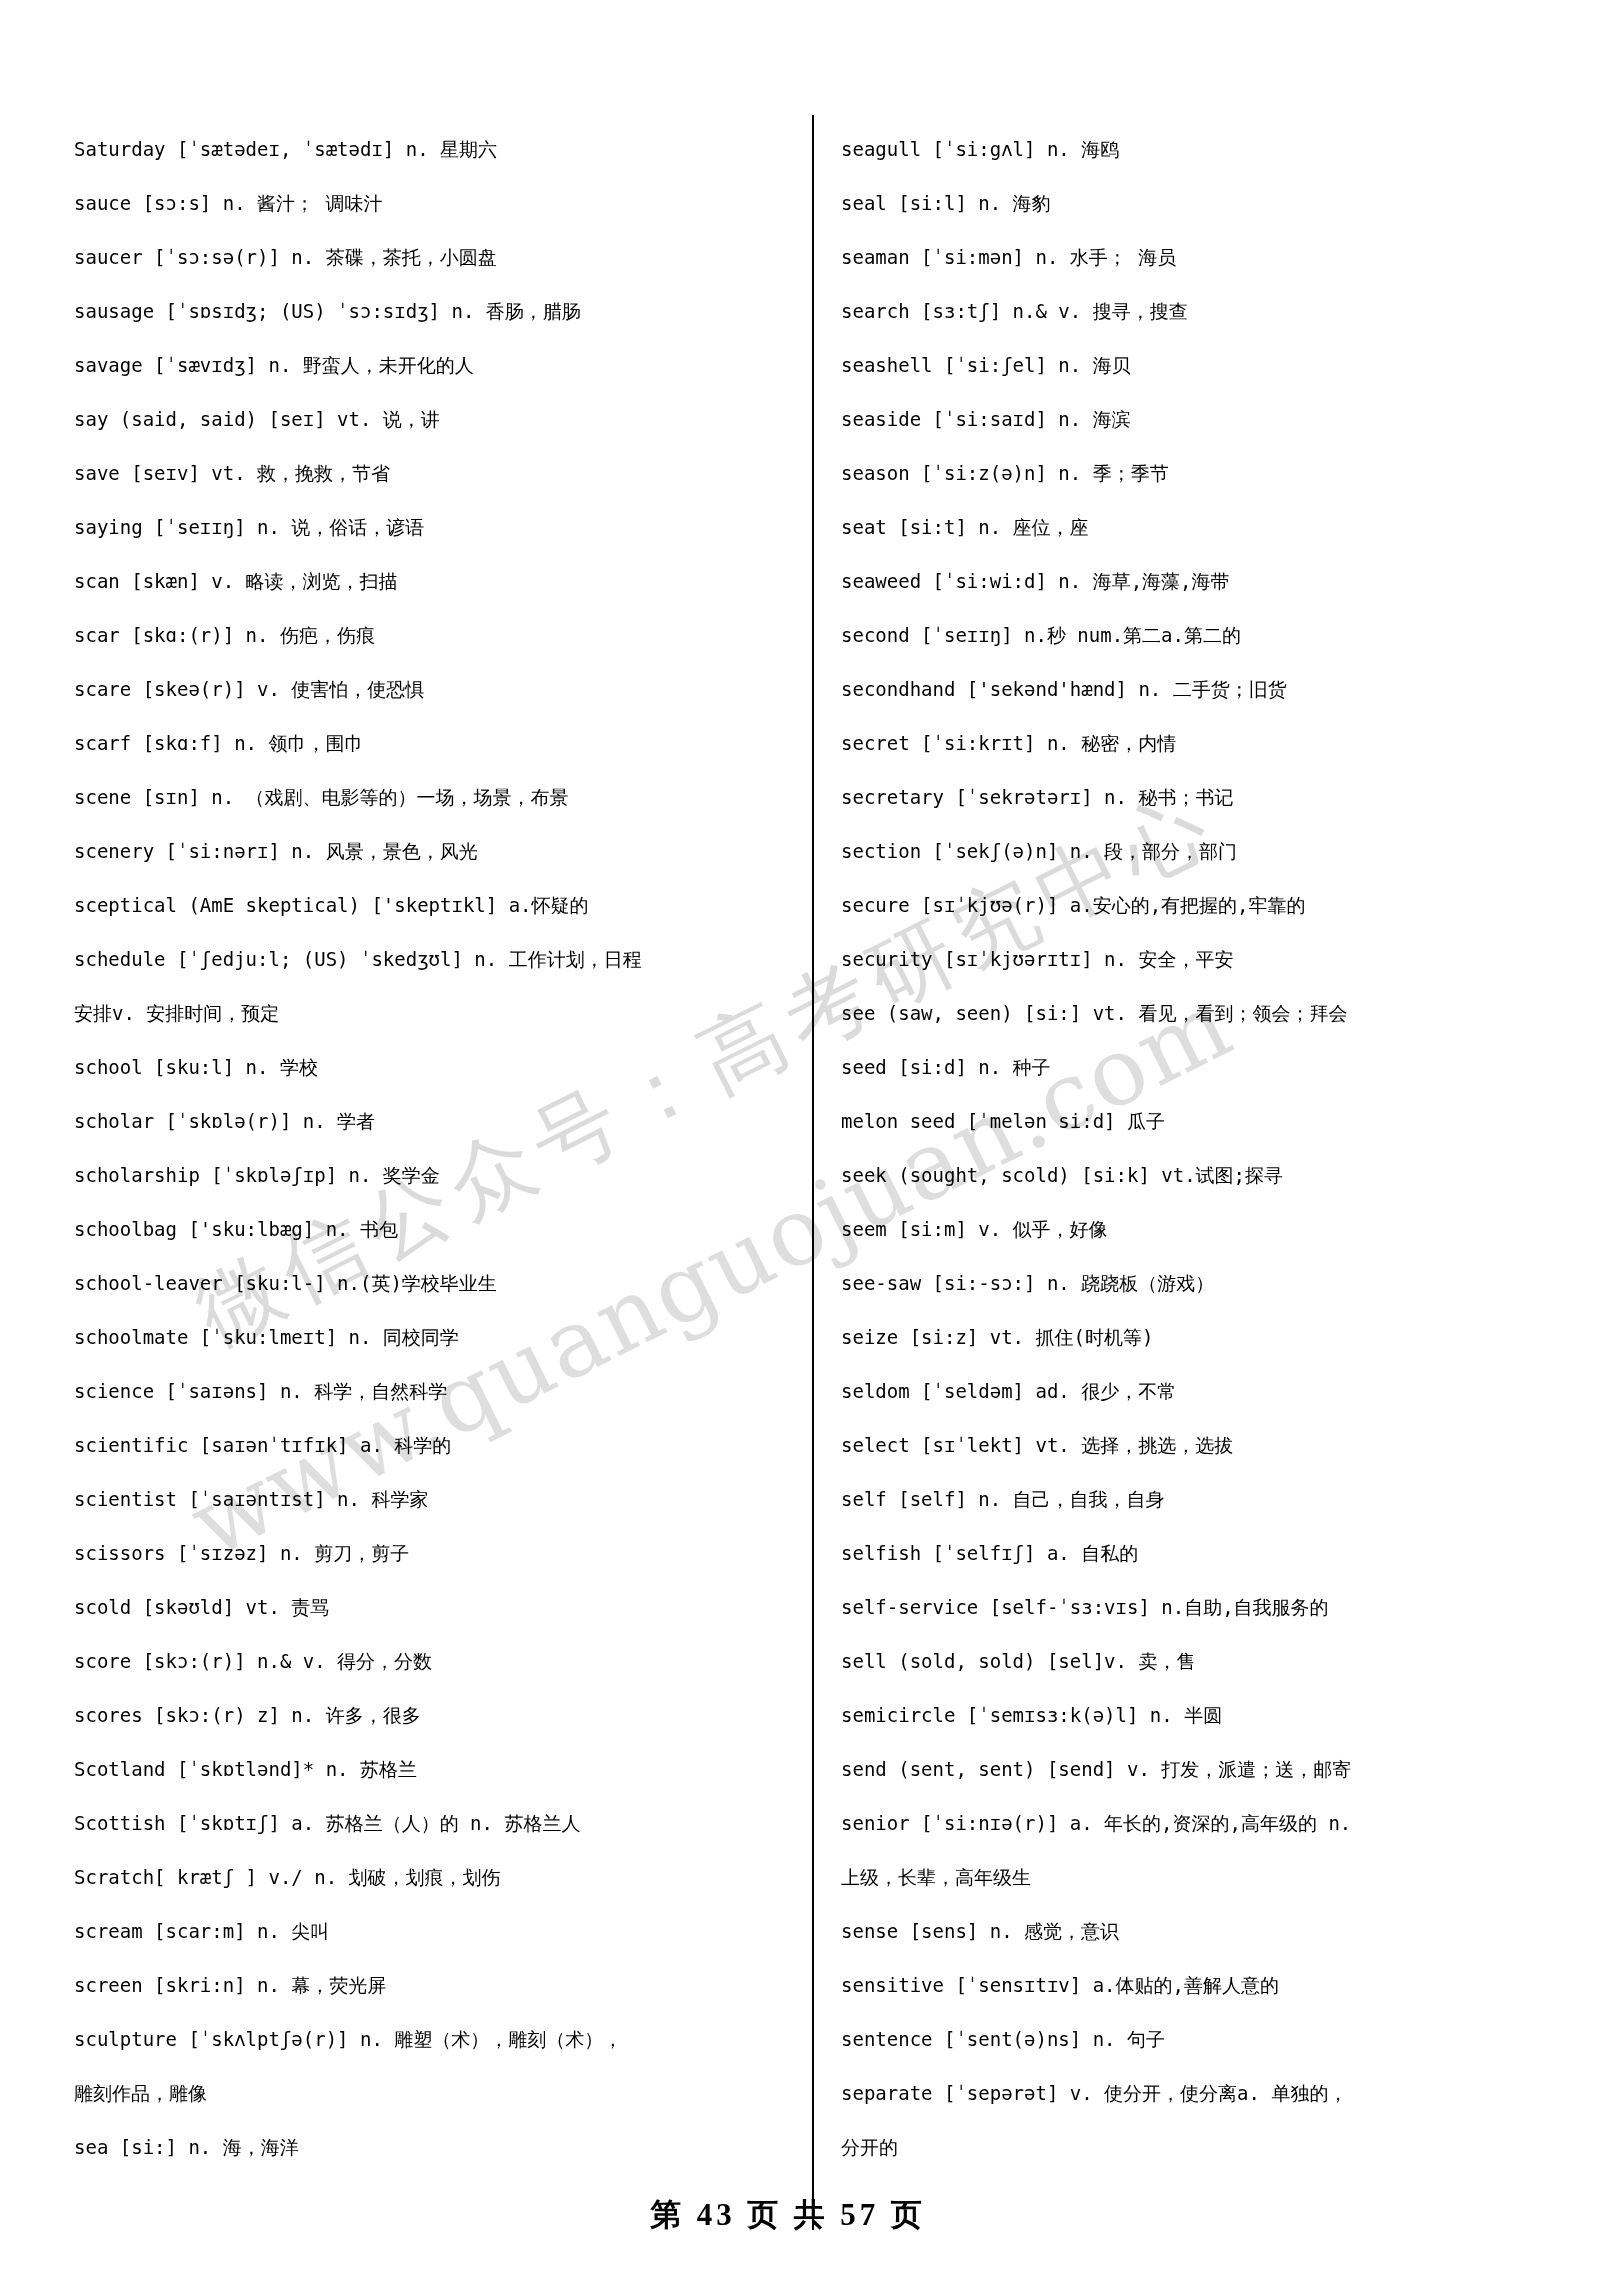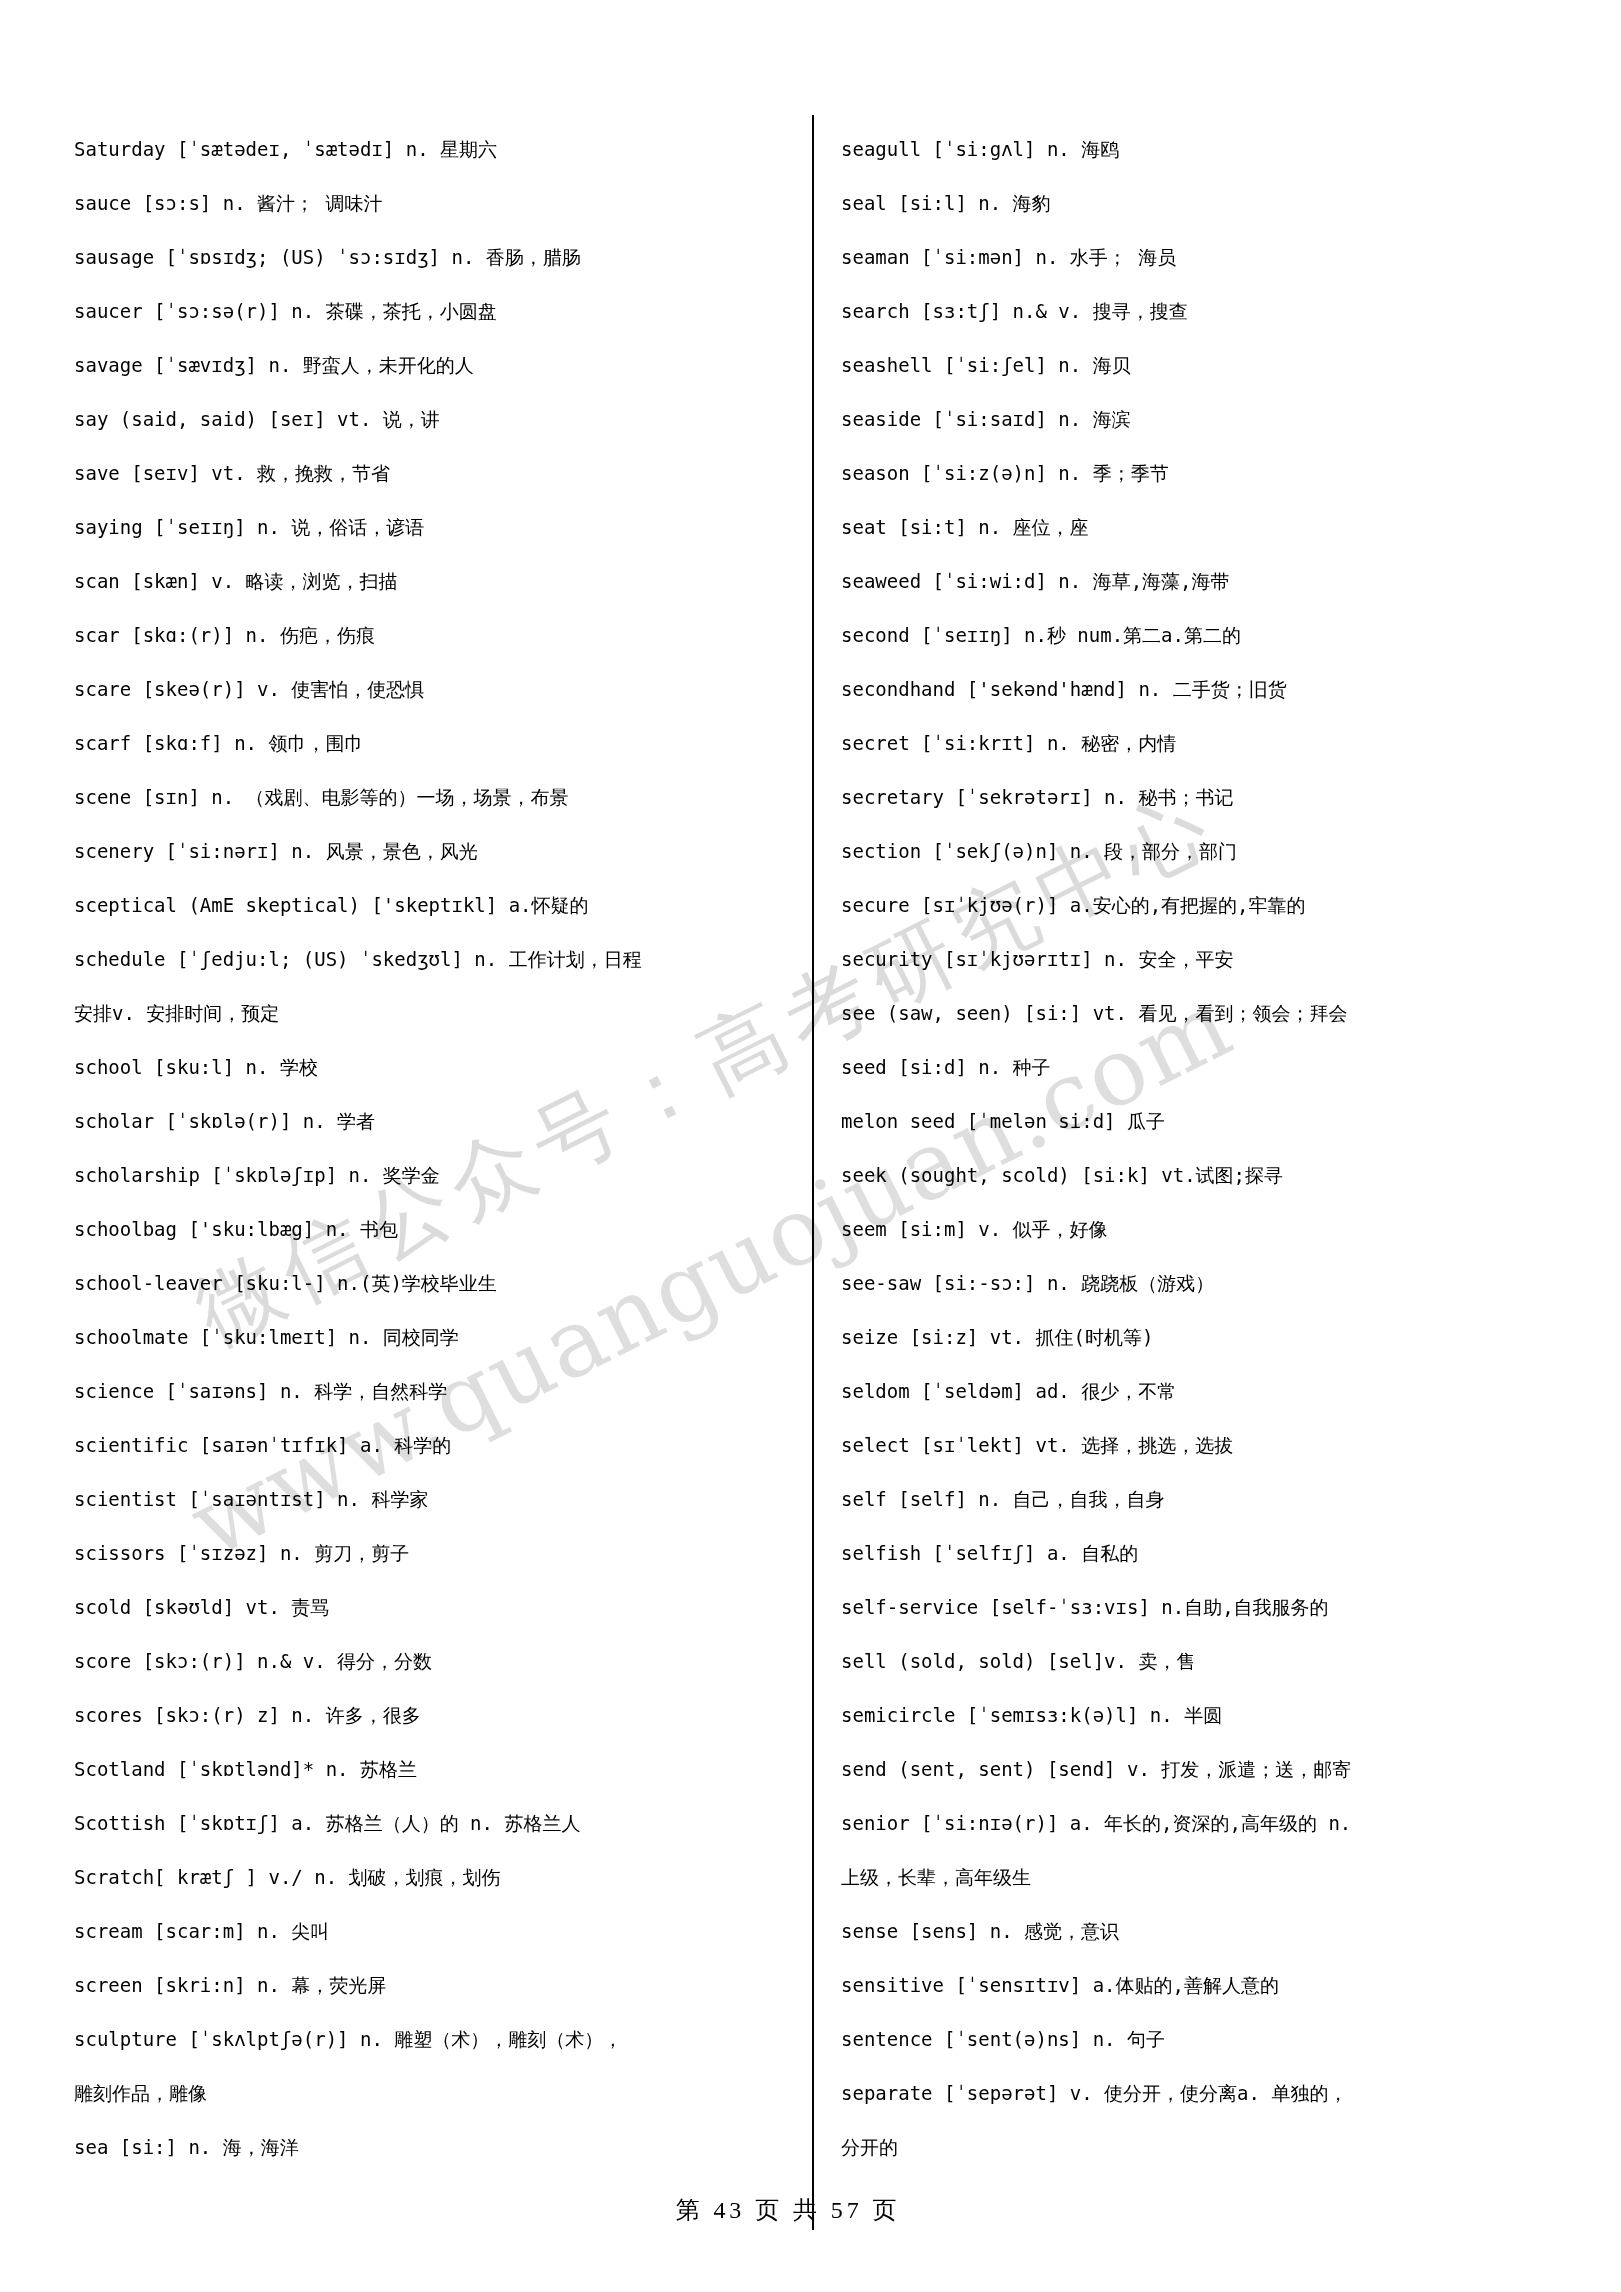--- a/index.html
+++ b/index.html
@@ -33,24 +33,25 @@
     background: #000;
     z-index: 2;
   }
   .footer {
     position: absolute;
     left: 0;
     top: 2194px;
     width: 1576px;
     text-align: center;
     font-family: "Liberation Serif", serif;
-    font-size: 24px;
+    font-size: 31px;
     letter-spacing: 3.9px;
     color: #000;
     z-index: 3;
+    font-weight: bold;
   }
   .watermark-cn, .watermark-en {
     position: absolute;
     white-space: nowrap;
     transform: translate(-50%, -50%) rotate(-26.5deg);
     z-index: 1;
     pointer-events: none;
   }
   .watermark-cn {
     left: 706px;
@@ -76,22 +77,22 @@
 
   <div class="watermark-cn">微信公众号：高考研究中心</div>
 
   <div class="watermark-en">www.quanguojuan.com</div>
 
   <div class="divider"></div>
 
   <div class="column col-left">
       <div class="entry-line">Saturday [ˈsætədeɪ, ˈsætədɪ] n. 星期六</div>
       <div class="entry-line">sauce [sɔ:s] n. 酱汁； 调味汁</div>
+      <div class="entry-line">saucer [ˈsɔ:sə(r)] n. 茶碟，茶托，小圆盘</div>
       <div class="entry-line">sausage [ˈsɒsɪdʒ; (US) ˈsɔ:sɪdʒ] n. 香肠，腊肠</div>
-      <div class="entry-line">saucer [ˈsɔ:sə(r)] n. 茶碟，茶托，小圆盘</div>
       <div class="entry-line">savage [ˈsævɪdʒ] n. 野蛮人，未开化的人</div>
       <div class="entry-line">say (said, said) [seɪ] vt. 说，讲</div>
       <div class="entry-line">save [seɪv] vt. 救，挽救，节省</div>
       <div class="entry-line">saying [ˈseɪɪŋ] n. 说，俗话，谚语</div>
       <div class="entry-line">scan [skæn] v. 略读，浏览，扫描</div>
       <div class="entry-line">scar [skɑ:(r)] n. 伤疤，伤痕</div>
       <div class="entry-line">scare [skeə(r)] v. 使害怕，使恐惧</div>
       <div class="entry-line">scarf [skɑ:f] n. 领巾，围巾</div>
       <div class="entry-line">scene [sɪn] n. （戏剧、电影等的）一场，场景，布景</div>
       <div class="entry-line">scenery [ˈsi:nərɪ] n. 风景，景色，风光</div>

